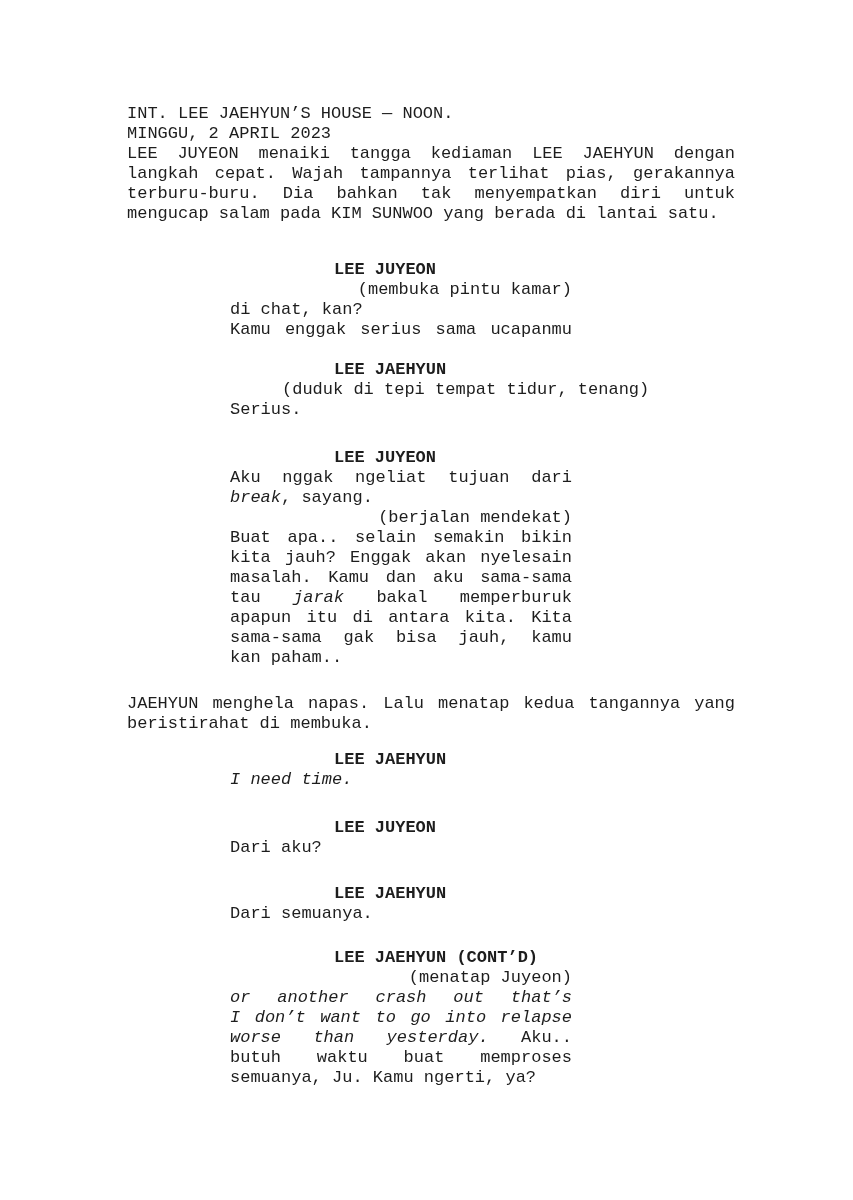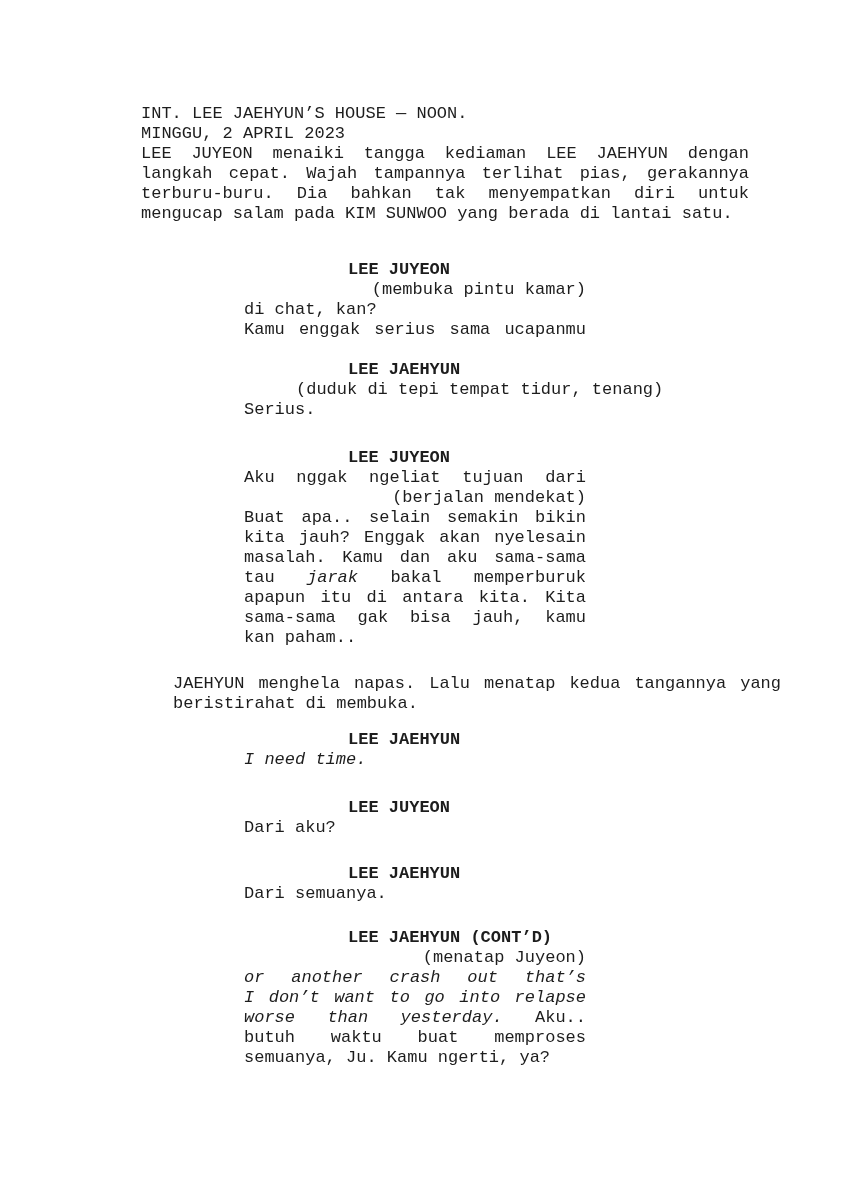--- a/index.html
+++ b/index.html
@@ -13,21 +13,21 @@
     height: 1200px;
     background: #ffffff;
     font-family: "Liberation Mono", "DejaVu Sans Mono", monospace;
     font-size: 17px;
     line-height: 20px;
     color: #1d1d1d;
     overflow: hidden;
   }
   .content {
     position: absolute;
-    left: 141px;
+    left: 127px;
     top: 104px;
     width: 608px;
   }
   .block { width: 608px; }
   .dialogue {
     margin-left: 103px;
     width: 342px;
   }
   .character {
     margin-left: 104px;
@@ -52,21 +52,21 @@
     text-align: left;
     text-align-last: left;
     -moz-text-align-last: left;
   }
   .it { font-style: italic; }
   
   .b1 { }
   .b2 { margin-top: 36px; }
   .b3 { margin-top: 20px; }
   .b4 { margin-top: 28px; }
-  .b5 { margin-top: 26px; margin-left: 32px; }
+  .b5 { margin-top: 26px; }
   .b6 { margin-top: 16px; }
   .b7 { margin-top: 28px; }
   .b8 { margin-top: 26px; }
   .b9 { margin-top: 24px; }
 </style>
 </head>
 <body>
 
 <div class="page">
   <main class="content">
@@ -87,20 +87,21 @@
         <div class="tline"><span>Kamu enggak serius sama ucapanmu</span></div>
       </div>
       <div class="block dialogue b3">
         <div class="character">LEE JAEHYUN</div>
         <div class="paren">(duduk di tepi tempat tidur, tenang)</div>
         <div class="tline end"><span>Serius.</span></div>
       </div>
       <div class="block dialogue b4">
         <div class="character">LEE JUYEON</div>
         <div class="tline"><span>Aku nggak ngeliat tujuan dari</span></div>
+        <div class="tline end"><span class="it">break</span><span>, sayang.</span></div>
         <div class="paren">(berjalan mendekat)</div>
         <div class="tline"><span>Buat apa.. selain semakin bikin</span></div>
         <div class="tline"><span>kita jauh? Enggak akan nyelesain</span></div>
         <div class="tline"><span>masalah. Kamu dan aku sama-sama</span></div>
         <div class="tline"><span>tau </span><span class="it">jarak</span><span> bakal memperburuk</span></div>
         <div class="tline"><span>apapun itu di antara kita. Kita</span></div>
         <div class="tline"><span>sama-sama gak bisa jauh, kamu</span></div>
         <div class="tline end"><span>kan paham..</span></div>
       </div>
       <div class="block action b5">

